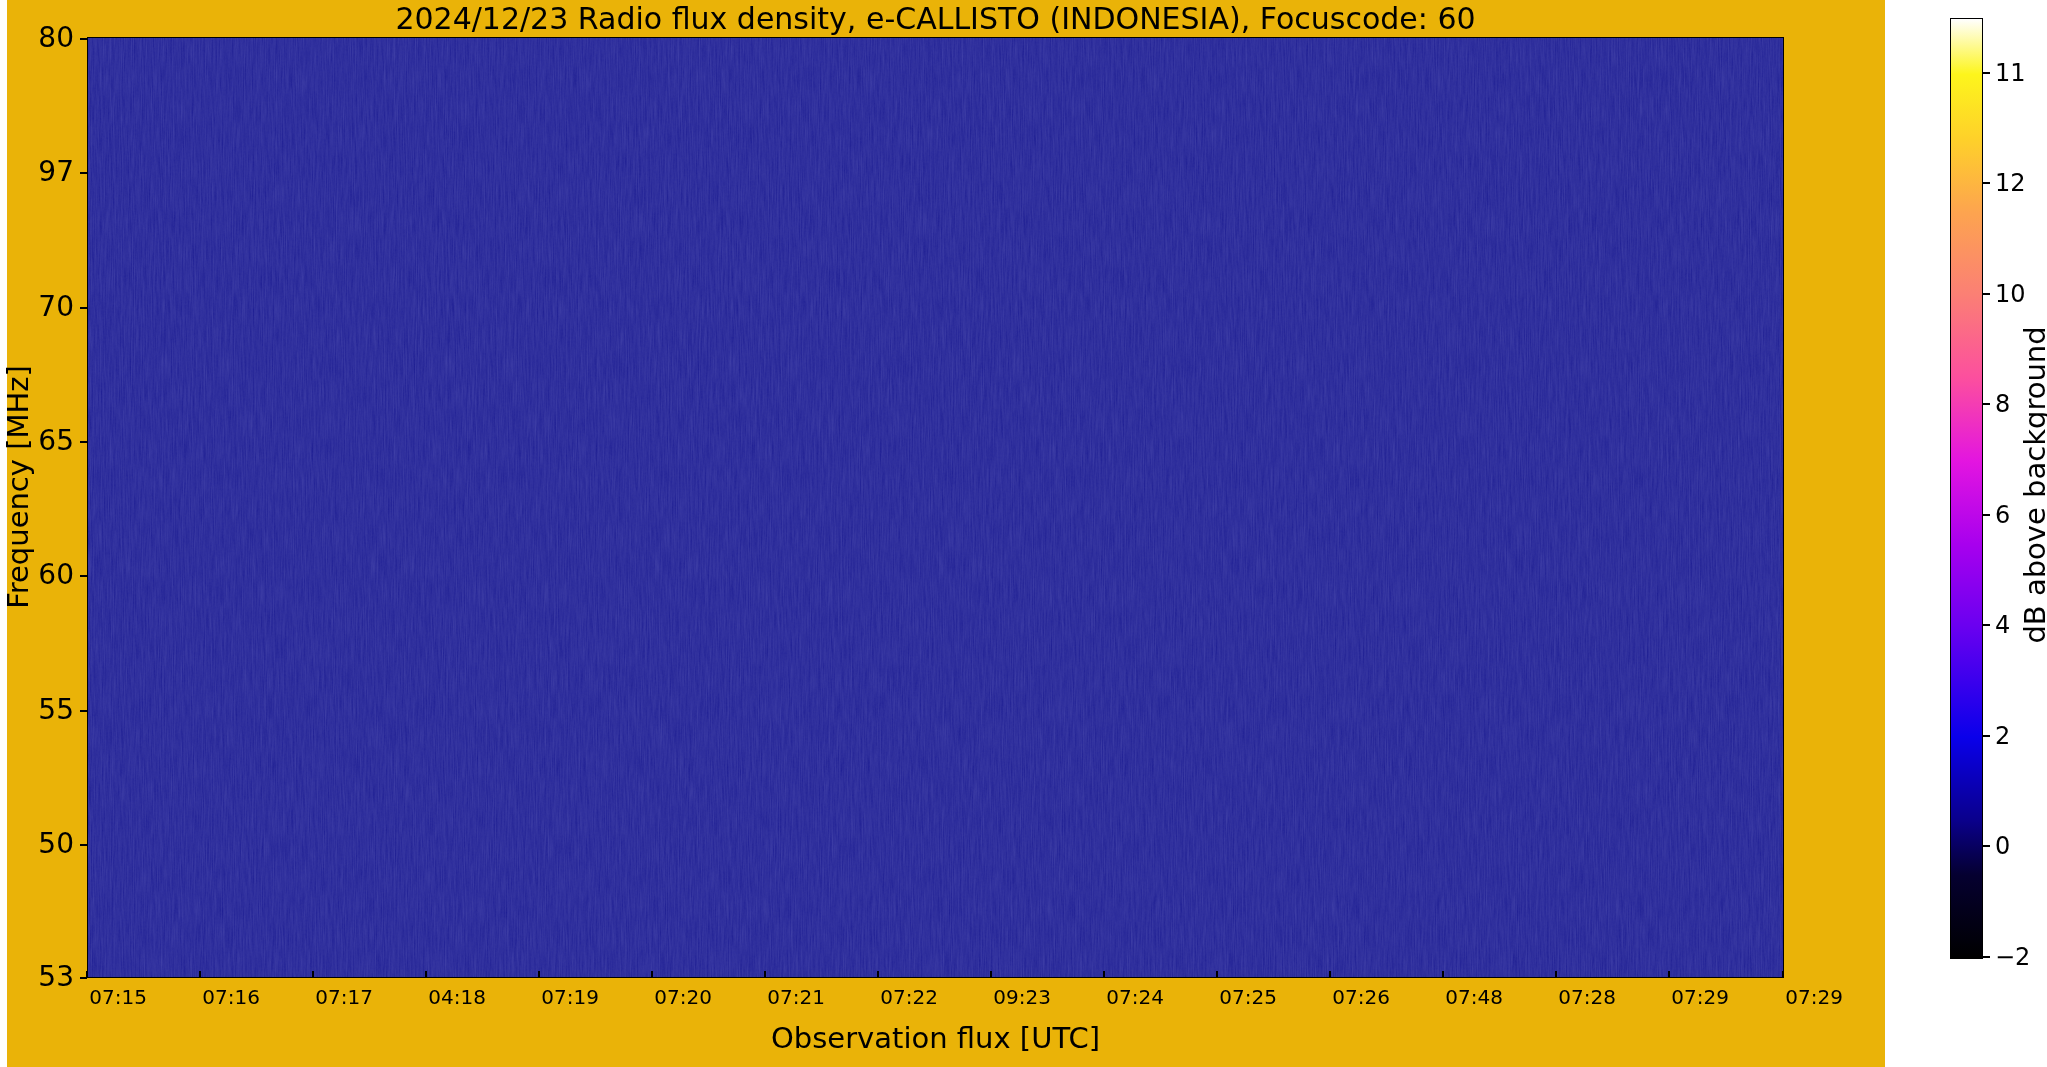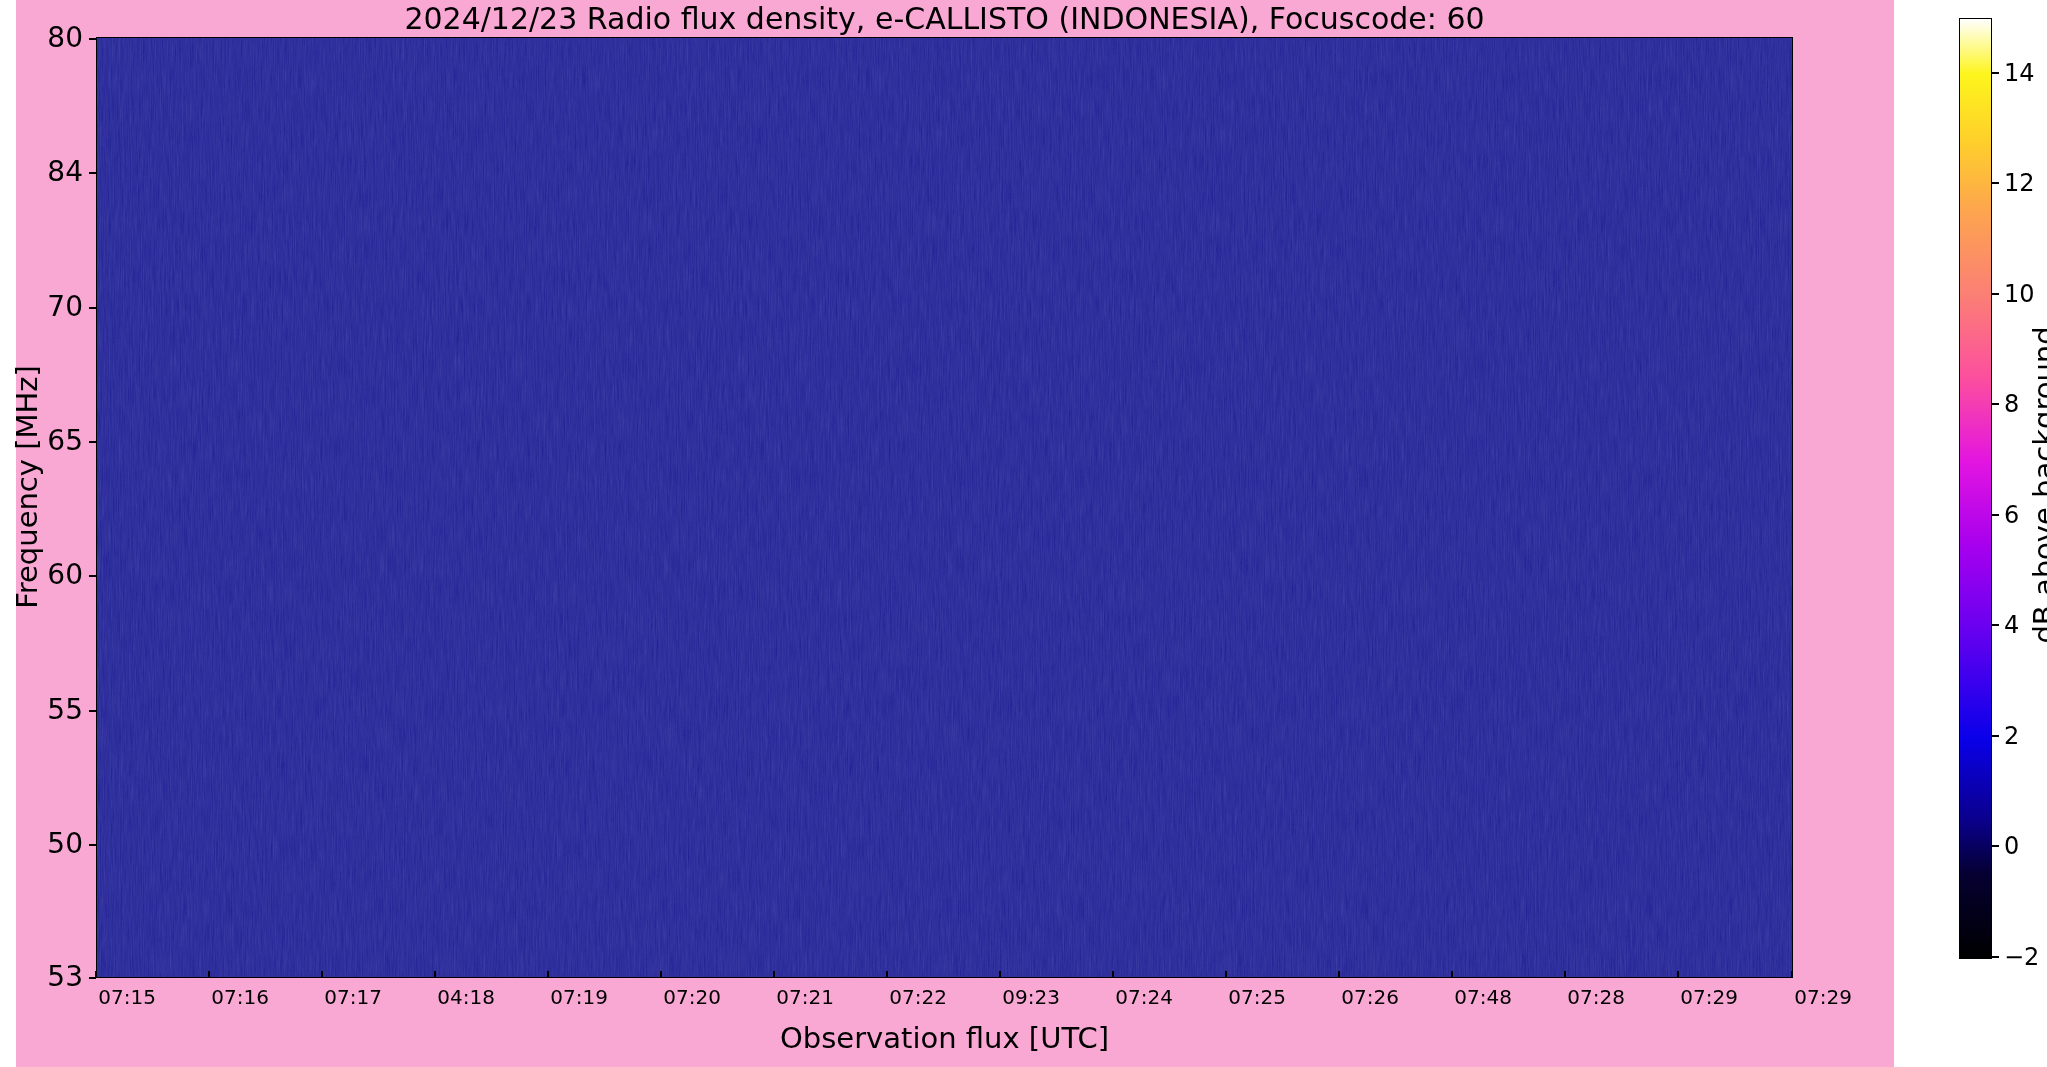--- a/index.html
+++ b/index.html
@@ -12,24 +12,24 @@
     width: 2047px;
     height: 1067px;
     position: relative;
     font-family: "DejaVu Sans", sans-serif;
     overflow: hidden;
   }
 
   
   #figure {
     position: absolute;
-    left: 16px; top: 0;
+    left: 7px; top: 0;
     width: 1878px;
     height: 1067px;
-    background: #f9a8d4;
+    background: #eab308;
   }
 
   
   #plot-title {
     position: absolute;
     left: 80px;
     top: 2px;
     width: 1697px;
     height: 33px;
     line-height: 33px;
@@ -217,21 +217,21 @@
   </div>
 
   <div id="y-axis-label">Frequency [MHz]</div>
 
   <div class="ytick" style="top:39px;">
     <span class="tick-mark"></span>
     <span class="tick-text">80</span>
   </div>
   <div class="ytick" style="top:173px;">
     <span class="tick-mark"></span>
-    <span class="tick-text">84</span>
+    <span class="tick-text">97</span>
   </div>
   <div class="ytick" style="top:308px;">
     <span class="tick-mark"></span>
     <span class="tick-text">70</span>
   </div>
   <div class="ytick" style="top:442px;">
     <span class="tick-mark"></span>
     <span class="tick-text">65</span>
   </div>
   <div class="ytick" style="top:576px;">
@@ -368,18 +368,18 @@
   <div class="cbtick" style="top:294px;">
     <span class="tick-mark"></span>
     <span class="tick-text">10</span>
   </div>
   <div class="cbtick" style="top:183px;">
     <span class="tick-mark"></span>
     <span class="tick-text">12</span>
   </div>
   <div class="cbtick" style="top:73px;">
     <span class="tick-mark"></span>
-    <span class="tick-text">14</span>
+    <span class="tick-text">11</span>
   </div>
 
   <div id="colorbar-label">dB above background</div>
 
 </div>
 
 </body></html>

